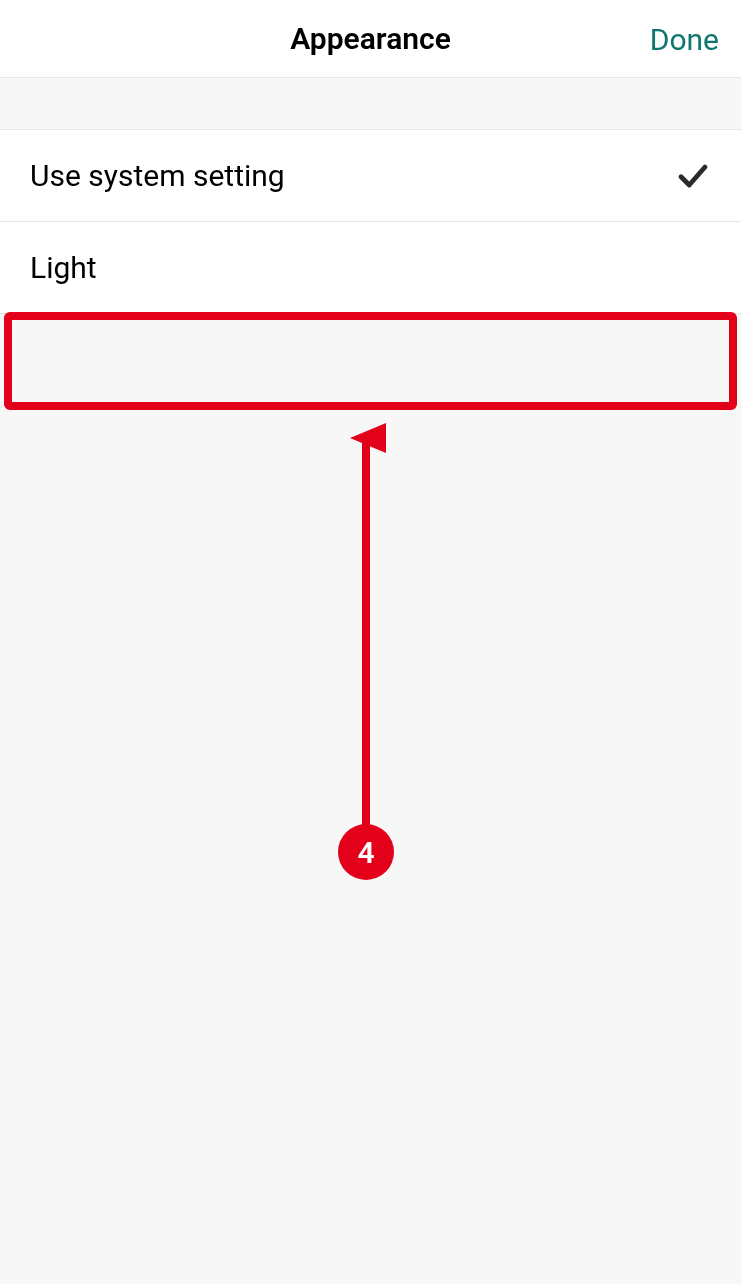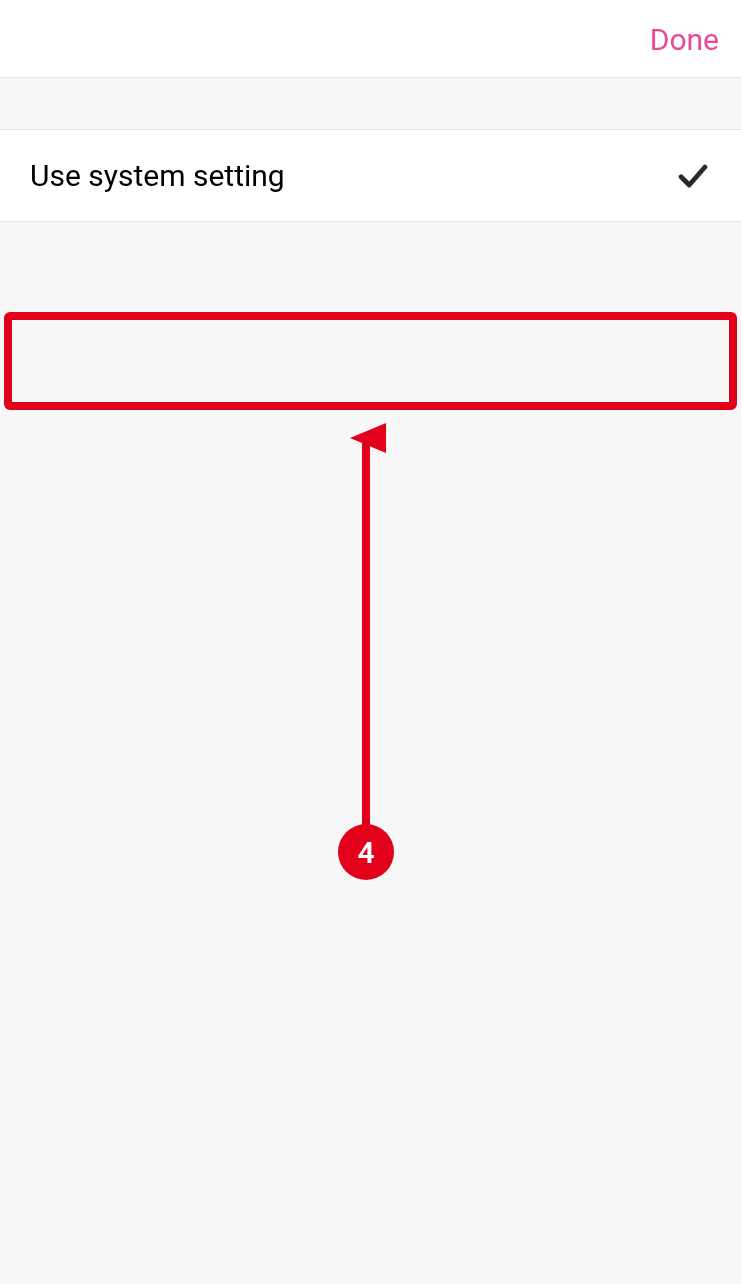--- a/index.html
+++ b/index.html
@@ -29,21 +29,21 @@
       font-weight: 600;
       color: #000;
     }
     .done-button {
       position: absolute;
       right: 22px;
       top: 50%;
       transform: translateY(-50%);
       font-size: 30px;
       font-weight: 400;
-      color: #ec4899;
+      color: #0f766e;
       cursor: pointer;
     }
     .spacer {
       height: 52px;
       background: #f7f7f7;
       border-bottom: 1px solid #e6e6e6;
     }
     .options {
       background: #ffffff;
     }
@@ -92,31 +92,35 @@
       justify-content: center;
       font-size: 30px;
       font-weight: 600;
       pointer-events: none;
     }
   </style>
 </head>
 <body>
 
 <div class="header">
+  <span class="header-title">Appearance</span>
   <span class="done-button">Done</span>
 </div>
 
 <div class="spacer"></div>
 
 <div class="options">
   <div class="option-row with-divider">
     <span class="option-label">Use system setting</span>
     <svg class="checkmark" viewBox="0 0 24 24" fill="none" stroke="#2a2a2a" stroke-width="3.2" stroke-linecap="round" stroke-linejoin="round">
       <polyline points="4 12.5 9.5 18 20 6"></polyline>
     </svg>
+  </div>
+  <div class="option-row with-divider">
+    <span class="option-label">Light</span>
   </div>
 </div>
 
 <div class="highlight-box" style="left:4px; top:312px; width:733px; height:98px;"></div>
 
 <svg class="annotation-arrow" style="left:346px; top:418px; width:40px; height:420px;" viewBox="0 0 40 420">
   <defs>
     <marker id="arrowhead" markerWidth="10" markerHeight="12" refX="5" refY="2" orient="auto">
       <polygon points="0 12, 5 0, 10 12" fill="#e2001a"></polygon>
     </marker>

